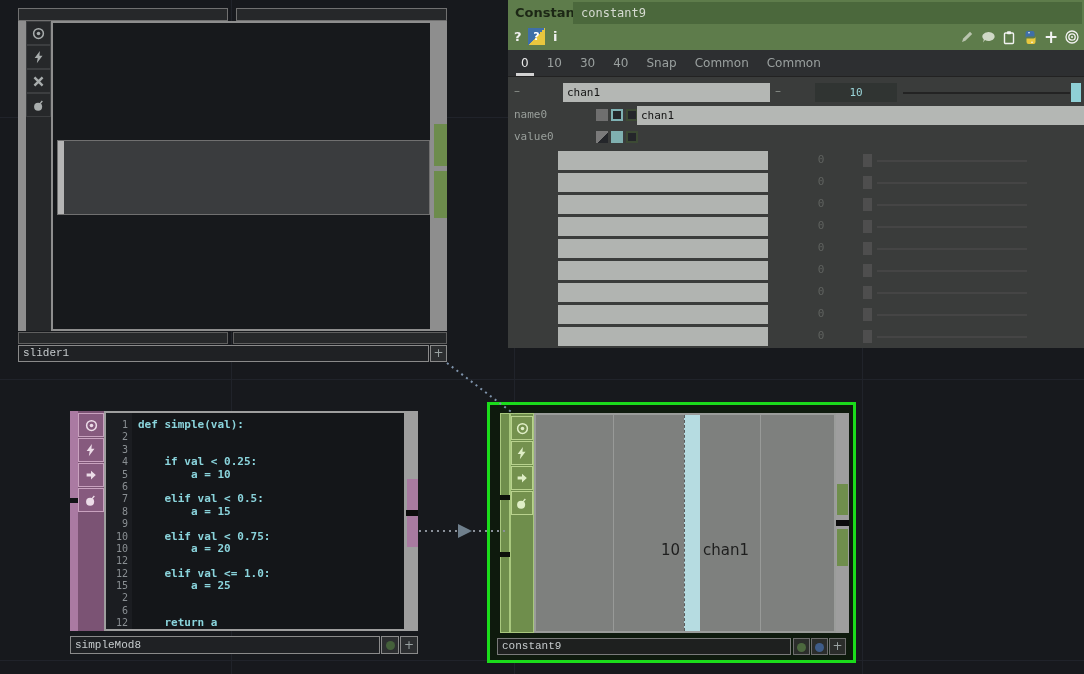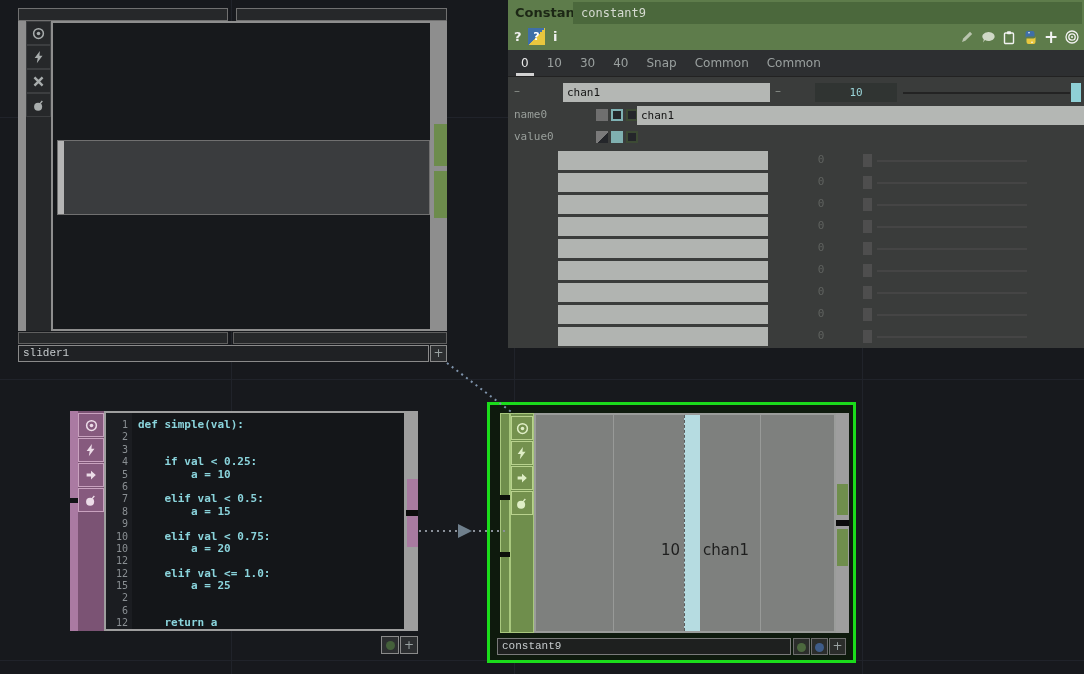--- a/index.html
+++ b/index.html
@@ -224,20 +224,21 @@
           <div class="gno">2</div>
           <div class="gno">6</div>
           <div class="gno">12</div>
         </div>
       <div id="dat-code"><div class="cline">def simple(val):</div><div class="cline">&nbsp;</div><div class="cline">&nbsp;</div><div class="cline">    if val &lt; 0.25:</div><div class="cline">        a = 10</div><div class="cline">&nbsp;</div><div class="cline">    elif val &lt; 0.5:</div><div class="cline">        a = 15</div><div class="cline">&nbsp;</div><div class="cline">    elif val &lt; 0.75:</div><div class="cline">        a = 20</div><div class="cline">&nbsp;</div><div class="cline">    elif val &lt;= 1.0:</div><div class="cline">        a = 25</div><div class="cline">&nbsp;</div><div class="cline">&nbsp;</div><div class="cline">    return a</div></div>
     </div>
     <div id="dat-rstrip"></div>
     <div class="dat-out" style="top:68px;height:31px;"></div>
     <div class="dat-out" style="top:105px;height:31px;"></div>
     <div id="dat-ogap"></div>
+    <div class="namefield" style="left:0;top:225px;width:310px;height:18px;line-height:16px;">simpleMod8</div>
     <div class="sqbtn" style="left:311px;top:225px;width:18px;height:18px;">
       <span class="dot" style="background:#44603a;"></span>
     </div>
     <div class="sqbtn" style="left:330px;top:225px;width:18px;height:18px;line-height:16px;">+</div>
   </div>
 
   <div id="chop-sel">
     <div id="chop-node">
       <div id="chop-lstrip"></div>
       <div class="chop-lgap" style="top:85px;"></div>

